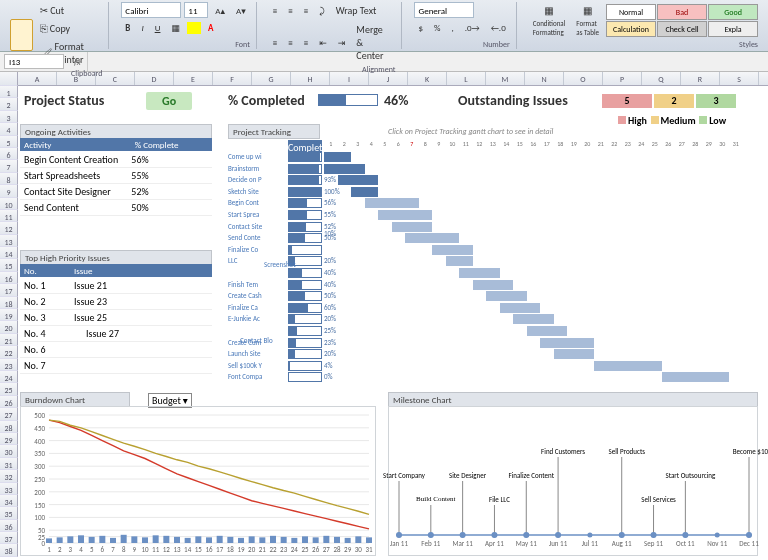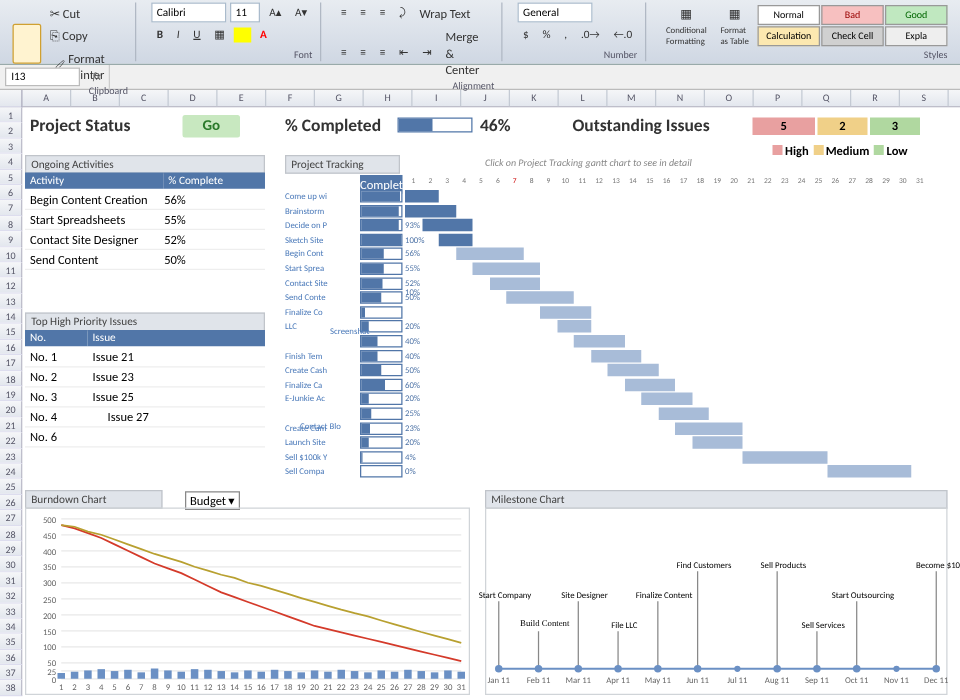--- a/index.html
+++ b/index.html
@@ -282,20 +282,24 @@
           <div style="flex:1">Issue 25</div>
         </div>
         <div style="display: flex; font-size: 9px; padding: 1px 4px; border-bottom: 1px solid rgb(238, 238, 238);">
           <div style="width:62px">No. 4</div>
           <div style="flex:1">Issue 27</div>
         </div>
         <div style="display: flex; font-size: 9px; padding: 1px 4px; border-bottom: 1px solid rgb(238, 238, 238);">
           <div style="width:50px">No. 6</div>
           <div style="flex:1"></div>
         </div>
+        <div style="display: flex; font-size: 9px; padding: 1px 4px; border-bottom: 1px solid rgb(238, 238, 238);">
+          <div style="width:50px">No. 7</div>
+          <div style="flex:1"></div>
+        </div>
       </div>
 
     <div class="section-hdr" style="position:absolute;left:210px;top:38px;width:92px">Project Tracking</div>
     <div class="lbl" style="left:370px;top:40px;font-style:italic;font-size:8px;color:#888">Click on Project Tracking gantt chart to see in detail</div>
     <div style="position:absolute;left:270px;top:54px;width:34px;background:#5176a8;color:#fff;font-size:10px;text-align:left;padding:1px 0">Complete</div>
     <div id="dayhdrs" style="position:absolute;left:306px;top:54px;height:12px">
         <div style="position: absolute; left: 0px; width: 13.5px; font-size: 6px; text-align: center; color: rgb(119, 119, 119);">1</div>
         <div style="position: absolute; left: 13.5px; width: 13.5px; font-size: 6px; text-align: center; color: rgb(119, 119, 119);">2</div>
         <div style="position: absolute; left: 27px; width: 13.5px; font-size: 6px; text-align: center; color: rgb(119, 119, 119);">3</div>
         <div style="position: absolute; left: 40.5px; width: 13.5px; font-size: 6px; text-align: center; color: rgb(119, 119, 119);">4</div>
@@ -435,21 +439,21 @@
           <div class="progfill" style="width:20%"></div>
         </div>
         <div style="position: absolute; left: 96px; top: 197.2px; font-size: 7px; color: rgb(81, 118, 168);">20%</div>
         <div class="gcell" style="left: 325.5px; top: 197.2px; width: 40.5px; height: 10px;"></div>
         <div style="position: absolute; left: 0px; top: 208.8px; width: 58px; font-size: 7px; color: rgb(74, 121, 185); overflow: hidden; white-space: nowrap;">Sell $100k Y</div>
         <div class="progwrap" style="left: 60px; top: 208.8px; width: 34px; height: 10px;">
           <div class="progfill" style="width:4%"></div>
         </div>
         <div style="position: absolute; left: 96px; top: 208.8px; font-size: 7px; color: rgb(81, 118, 168);">4%</div>
         <div class="gcell" style="left: 366px; top: 208.8px; width: 67.5px; height: 10px;"></div>
-        <div style="position: absolute; left: 0px; top: 220.4px; width: 58px; font-size: 7px; color: rgb(74, 121, 185); overflow: hidden; white-space: nowrap;">Sell Compa</div>
+        <div style="position: absolute; left: 0px; top: 220.4px; width: 58px; font-size: 7px; color: rgb(74, 121, 185); overflow: hidden; white-space: nowrap;">Font Compa</div>
         <div class="progwrap" style="left: 60px; top: 220.4px; width: 34px; height: 10px;">
           <div class="progfill" style="width:0%"></div>
         </div>
         <div style="position: absolute; left: 96px; top: 220.4px; font-size: 7px; color: rgb(81, 118, 168);">0%</div>
         <div class="gcell" style="left: 433.5px; top: 220.4px; width: 67.5px; height: 10px;"></div>
       </div>
 
     <div class="section-hdr" style="position:absolute;left:2px;top:306px;width:110px">Burndown Chart</div>
     <div class="dd" style="position:absolute;left:130px;top:307px"><span>Budget</span> <span>▾</span></div>
     <div class="chart" style="left:2px;top:320px;width:356px;height:150px">

